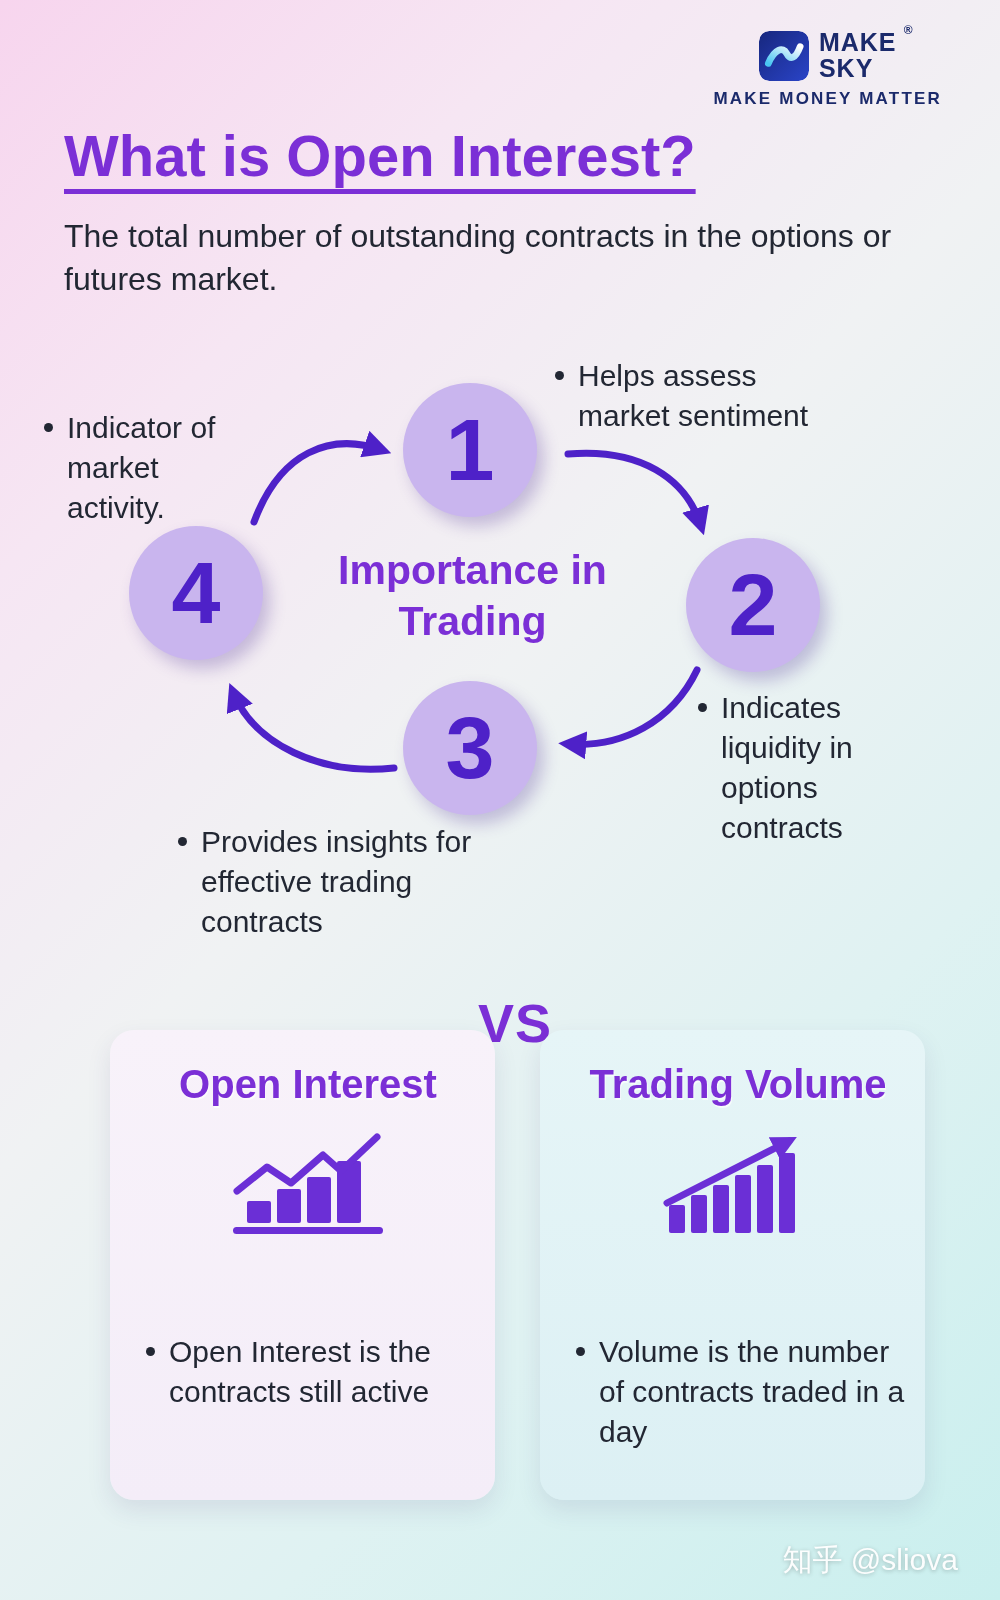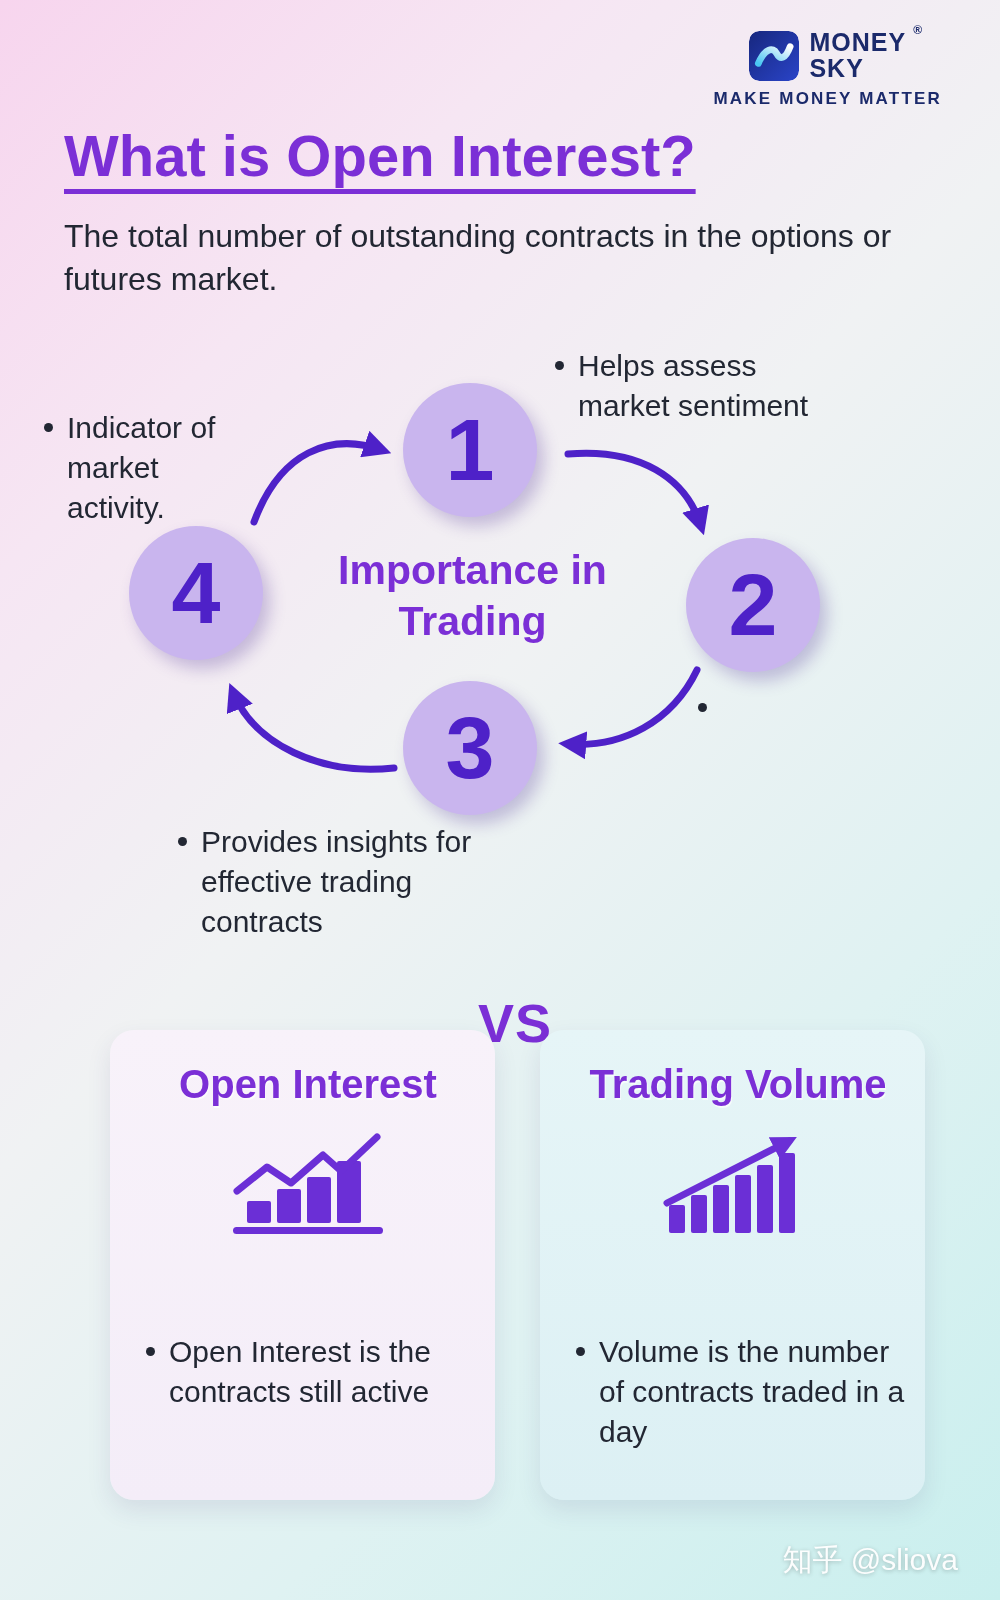--- a/index.html
+++ b/index.html
@@ -43,21 +43,21 @@
   .c1{left:403px;top:383px;}
   .c2{left:686px;top:538px;}
   .c3{left:403px;top:681px;}
   .c4{left:129px;top:526px;}
   .center-title{
     position:absolute;left:300px;top:545px;width:345px;text-align:center;
     font-size:41px;font-weight:700;color:var(--accent);line-height:1.25;
   }
   .bullet{position:absolute;display:flex;gap:14px;font-size:30px;line-height:1.33;color:var(--ink);}
   .bullet .dot{flex:0 0 auto;width:9px;height:9px;border-radius:50%;background:var(--ink);margin-top:15px;}
-  .n1{left:555px;top:346px;width:300px;justify-content:space-between;}
+  .n1{left:555px;top:356px;width:300px;justify-content:space-between;}
   .n2{left:698px;top:688px;width:210px;}
   .n3{left:178px;top:822px;width:300px;}
   .n4{left:44px;top:408px;width:195px;}
   
   .vs{position:absolute;left:455px;top:992px;width:120px;text-align:center;
       font-size:54px;font-weight:800;color:var(--accent);letter-spacing:1px;}
   .card{position:absolute;top:1030px;width:385px;height:470px;border-radius:24px;
         box-shadow:0 10px 24px rgba(60,40,110,0.10);padding-left:11px;}
   .card-left{left:110px;background:linear-gradient(180deg,#F8F2FA 0%,var(--card-left) 100%);}
   .card-right{left:540px;background:linear-gradient(180deg,#E6F5F7 0%,var(--card-right) 100%);}
@@ -84,21 +84,21 @@
           </linearGradient>
           <linearGradient id="bg" x1="0" y1="0" x2="1" y2="1">
             <stop offset="0" stop-color="#17277E"></stop>
               <stop offset="1" stop-color="#2A44C8"></stop>
           </linearGradient>
         </defs>
         <rect width="48" height="48" rx="10" fill="url(#bg)"></rect>
         <path d="M9 31 C 15 17 23 15 26.5 21.5 C 30 28 35 27 39.5 15" stroke="url(#lg)" stroke-width="6.5" fill="none" stroke-linecap="round"></path>
       </svg>
       <div class="logo-words">
-        <span class="b">MONEY</span>
+        <span class="b">MAKE</span>
         <span class="b">SKY</span>
         <span class="reg">®</span>
       </div>
     </div>
     <div class="tagline">MAKE MONEY MATTER</div>
   </div>
 
   <h1 class="title">What is Open Interest?</h1>
   <p class="subtitle">The total number of outstanding contracts in the options or futures market.</p>
 
@@ -130,20 +130,21 @@
   </div>
 
   <div class="center-title">Importance in Trading</div>
 
   <div class="bullet n1">
     <span class="dot"></span>
     <span>Helps assess market sentiment</span>
   </div>
   <div class="bullet n2">
     <span class="dot"></span>
+    <span>Indicates liquidity in options contracts</span>
   </div>
   <div class="bullet n3">
     <span class="dot"></span>
     <span>Provides insights for effective trading contracts</span>
   </div>
   <div class="bullet n4">
     <span class="dot"></span>
     <span>Indicator of market activity.</span>
   </div>
 

